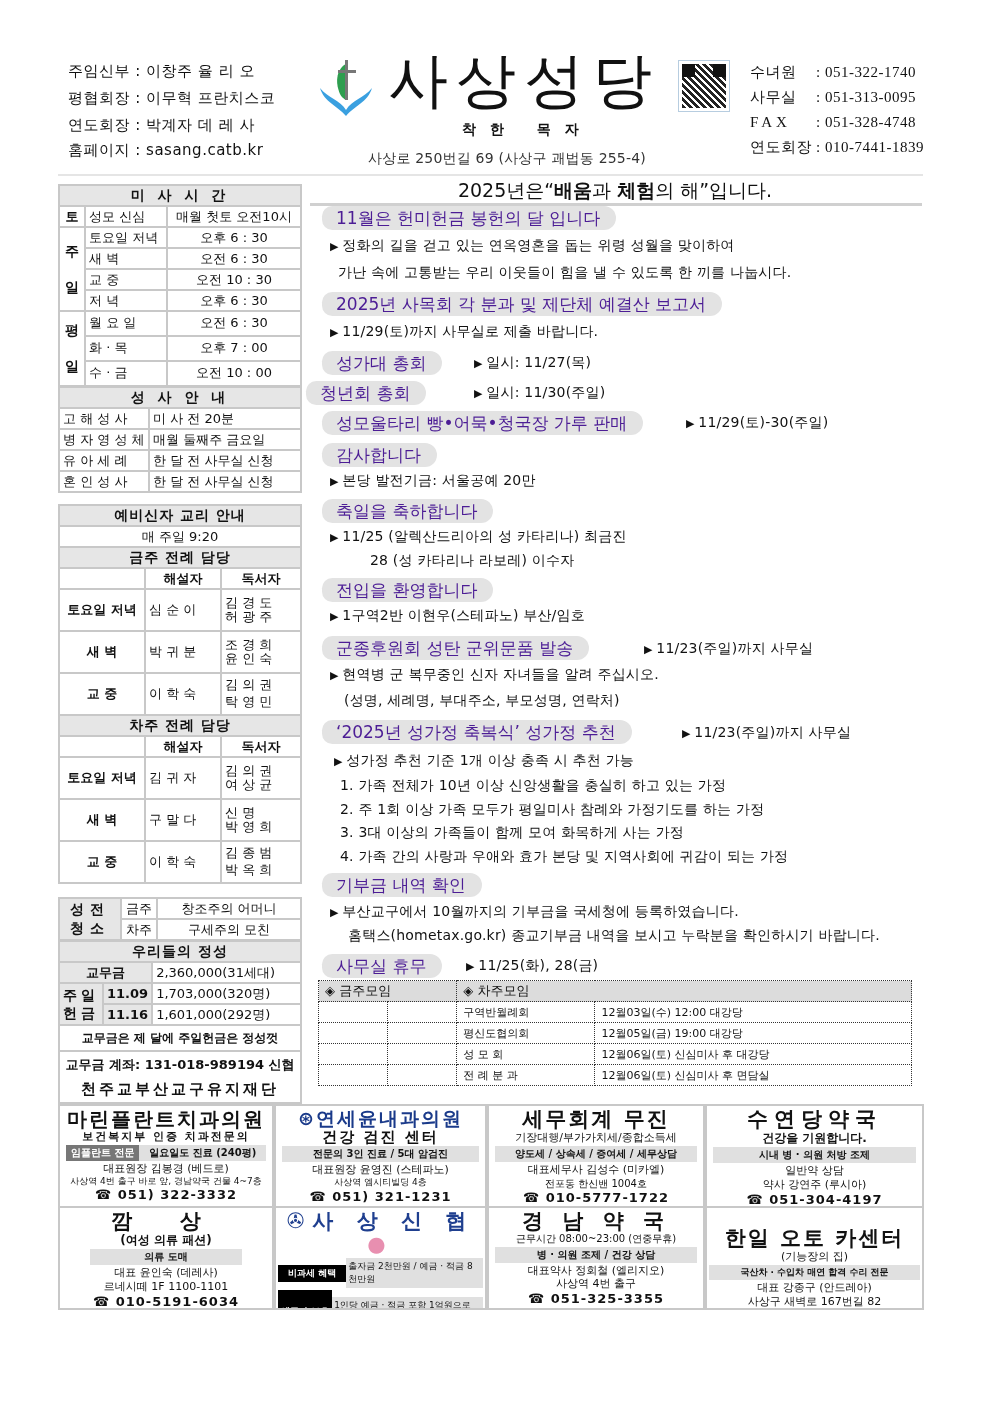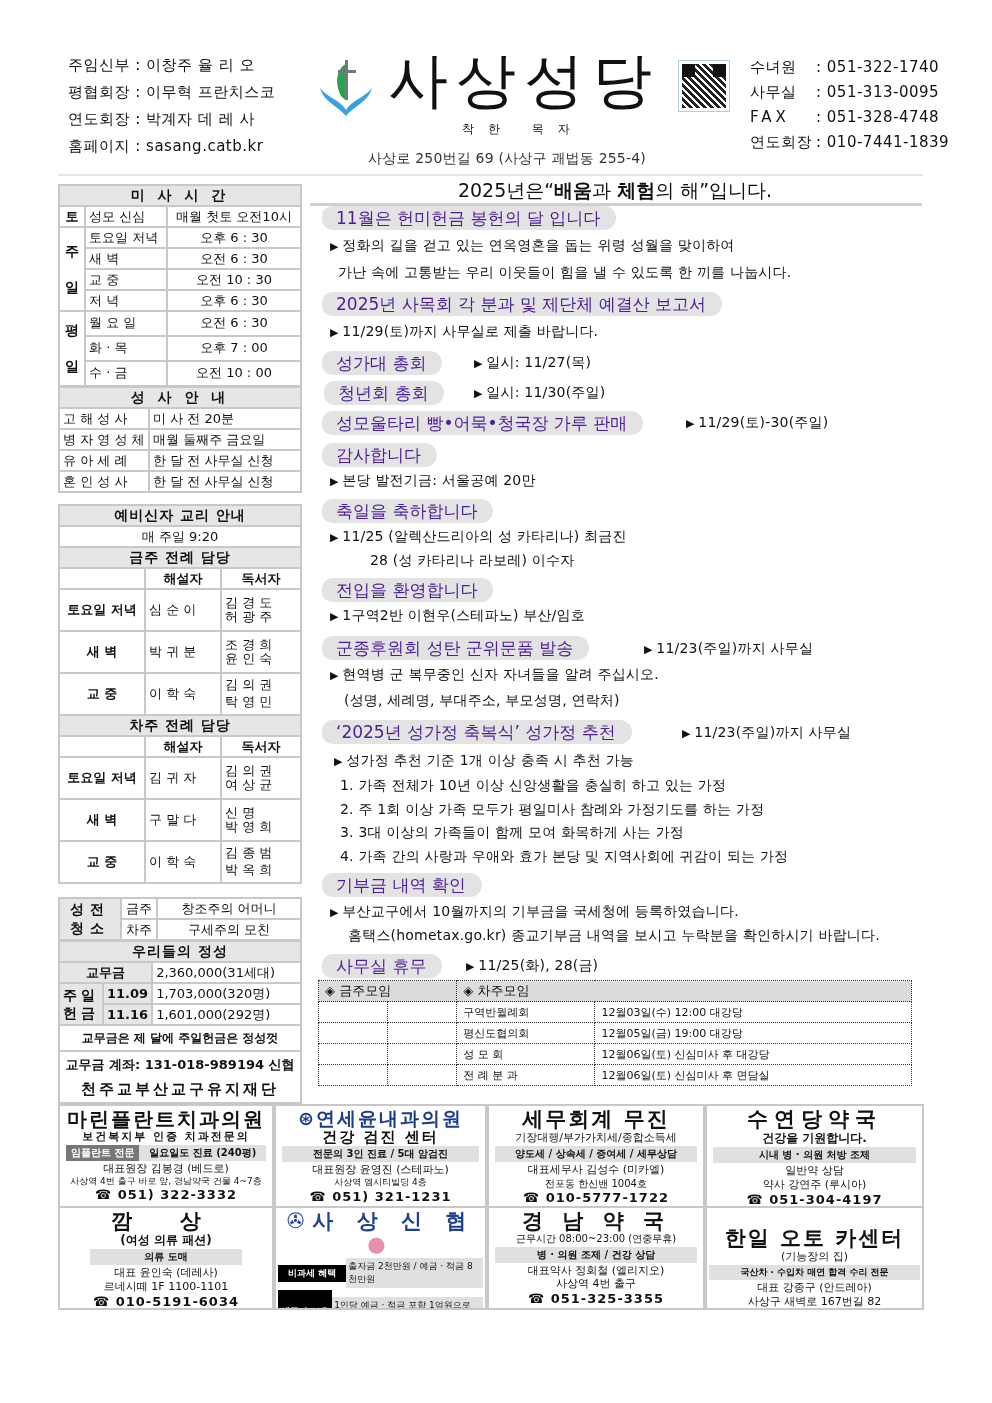--- a/index.html
+++ b/index.html
@@ -1,33 +1,33 @@
 <!DOCTYPE html>
 <html><head>
 <meta charset="utf-8">
 <style>
   * { box-sizing: border-box; margin: 0; padding: 0; }
   body { width: 992px; height: 1403px; background: #ffffff; font-family: "DejaVu Sans", sans-serif; color: #111; position: relative; overflow: hidden; }
   .abs { position: absolute; }
 
   
   .hdr-left { left: 68px; top: 58px; width: 240px; font-size: 15px; line-height: 1; }
-  .hdr-left .row { height: 27px; display: flex; white-space: nowrap; letter-spacing: 0.5px; }
+  .hdr-left .row { height: 27px; display: flex; align-items: center; white-space: nowrap; letter-spacing: 0.5px; }
   .hdr-left .row.tight { height: 22px; }
   .logo { left: 318px; top: 58px; width: 56px; height: 60px; }
   .title { left: 388px; top: 50px; font-size: 60px; letter-spacing: 8px; font-weight: 400; line-height: 1; }
-  .subtitle { left: 462px; top: 121px; font-size: 12px; letter-spacing: 14px; font-weight: normal; }
+  .subtitle { left: 462px; top: 121px; font-size: 14px; letter-spacing: 14px; font-weight: bold; }
   .address { left: 368px; top: 150px; font-size: 14px; color: #333; letter-spacing: 0.2px; }
   .qr { left: 678px; top: 60px; width: 52px; height: 52px; border: 1px solid #b7cde0; padding: 3px; background:#fff; }
   .qr-inner { width: 100%; height: 100%; background:
       linear-gradient(90deg, #111 0 30%, transparent 30% 70%, #111 70%) top/100% 30% no-repeat,
       repeating-linear-gradient(45deg, #222 0 3px, #fff 3px 5px);
   }
   .hdr-right { left: 750px; top: 60px; font-size: 15px; line-height: 1; }
-  .hdr-right .row { height: 25px; display: flex; white-space: nowrap; letter-spacing: 0.5px; }
+  .hdr-right .row { height: 25px; display: flex; align-items: center; white-space: nowrap; letter-spacing: 0.5px; font-family: Liberation Serif, serif; }
   .hdr-right .lbl { display: inline-block; width: 66px; }
   .hr-top { left: 58px; top: 174px; width: 865px; height: 2px; background: #e5e5e5; }
 
   
   table { border-collapse: collapse; }
   .lt { position: absolute; left: 58px; width: 244px; font-size: 13px; }
   .lt td { border: 2px solid #c8c8c8; height: 21px; padding: 0 3px; white-space: nowrap; }
   .lt .head { background: #e6e6e6; text-align: center; font-weight: bold; letter-spacing: 4px; font-size: 14px; }
   .bold { font-weight: bold; }
   .center { text-align: center; }
@@ -282,21 +282,21 @@
 <div class="pill" style="left:322px;top:206px">11월은 헌미헌금 봉헌의 달 입니다</div>
 <div class="txt arrow" style="left:330px;top:237px">정화의 길을 걷고 있는 연옥영혼을 돕는 위령 성월을 맞이하여</div>
 <div class="txt" style="left:338px;top:264px">가난 속에 고통받는 우리 이웃들이 힘을 낼 수 있도록 한 끼를 나눕시다.</div>
 
 <div class="pill" style="left:322px;top:292px">2025년 사목회 각 분과 및 제단체 예결산 보고서</div>
 <div class="txt arrow" style="left:330px;top:323px">11/29(토)까지 사무실로 제출 바랍니다.</div>
 
 <div class="pill" style="left:322px;top:351px">성가대 총회</div>
 <div class="txt arrow" style="left:474px;top:354px">일시: 11/27(목)</div>
 
-<div class="pill" style="left:324px;top:381px">청년회 총회</div>
+<div class="pill" style="left:306px;top:381px">청년회 총회</div>
 <div class="txt arrow" style="left:474px;top:384px">일시: 11/30(주일)</div>
 
 <div class="pill" style="left:322px;top:411px">성모울타리 빵•어묵•청국장 가루 판매</div>
 <div class="txt arrow" style="left:686px;top:414px">11/29(토)-30(주일)</div>
 
 <div class="pill" style="left:322px;top:443px">감사합니다</div>
 <div class="txt arrow" style="left:330px;top:472px">본당 발전기금: 서울공예 20만</div>
 
 <div class="pill" style="left:322px;top:499px">축일을 축하합니다</div>
 <div class="txt arrow" style="left:330px;top:528px">11/25 (알렉산드리아의 성 카타리나) 최금진</div>

